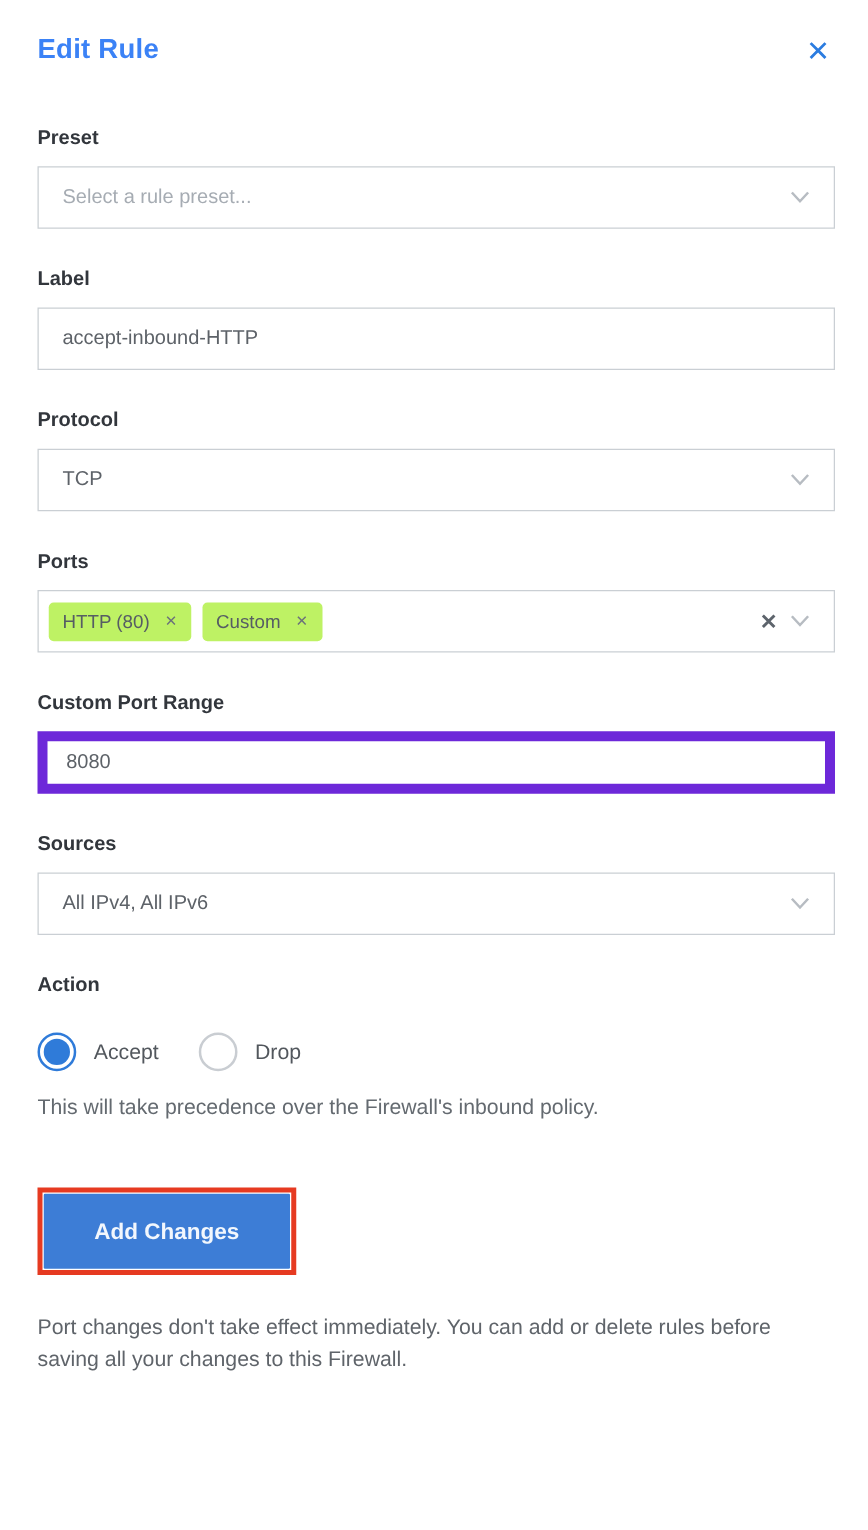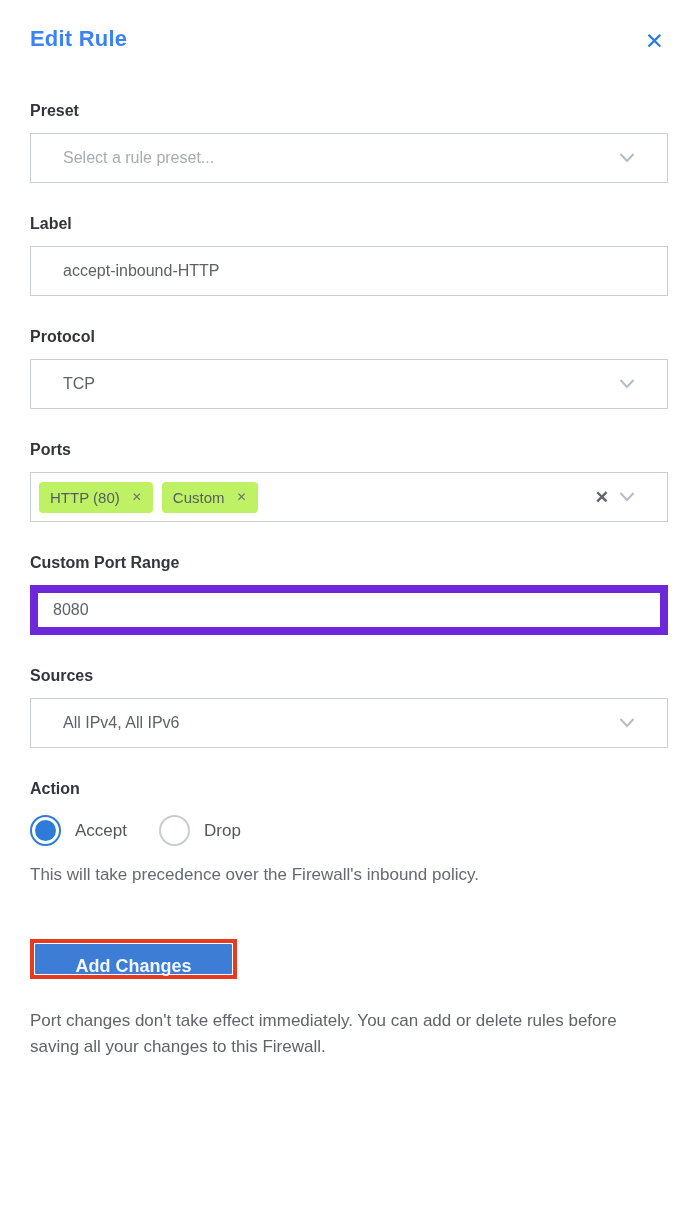--- a/index.html
+++ b/index.html
@@ -24,21 +24,21 @@
   
   .field { margin-top: 32px; }
   .field.first { margin-top: 47px; }
   .field-label {
     font-size: 16px; font-weight: 700; color: #32363c; margin-bottom: 13px;
   }
   .input-box, .select-box {
     width: 638px; height: 50px;
     border: 1px solid #cacfd4; background: #fff;
     display: flex; align-items: center;
-    padding: 0 32px; font-size: 16px;
+    padding: 0 19px; font-size: 16px;
     font-family: "Liberation Sans", sans-serif;
   }
   input.input-box { color: #5d6268; outline: none; display: block; }
   input.input-box::placeholder { color: #a6acb3; opacity: 1; }
   .input-box.focused { border: 8px solid #6d28d9; padding: 0 15px; }
   .select-box { justify-content: space-between; cursor: pointer; }
   .select-value { color: #5d6268; }
   .select-value.placeholder { color: #a6acb3; }
   .chev { flex: 0 0 auto; margin-left: 10px; display: inline-flex; }
 
@@ -52,21 +52,21 @@
     font-size: 15px; color: #565d64;
   }
   .chip-remove {
     margin-left: 12px; font-size: 12px; color: #6b727a;
     cursor: pointer; line-height: 1;
   }
   .ms-icons { display: flex; align-items: center; }
   .clear-x { font-size: 17px; font-weight: 700; color: #5d646c; cursor: pointer; }
 
   
-  .radio-row { display: flex; align-items: center; margin-top: 17px; text-align: center; }
+  .radio-row { display: flex; align-items: center; margin-top: 28px; text-align: center; }
   .radio-opt { display: flex; align-items: center; margin-right: 32px; cursor: pointer; }
   .radio-circle {
     width: 31px; height: 31px; border-radius: 50%;
     border: 2px solid #c9cdd2; background: #fff;
     display: flex; align-items: center; justify-content: center;
     flex: 0 0 auto;
   }
   .radio-circle.selected { border-color: #2f7bd9; }
   .radio-dot { width: 21px; height: 21px; border-radius: 50%; background: #2f7bd9; }
   .radio-label { font-size: 17px; color: #52575d; margin-left: 14px; }
@@ -75,21 +75,21 @@
   
   .annotation-box {
     display: inline-block; margin-top: 54px;
     border: 4px solid #e63a21; padding: 1px;
   }
   .add-btn {
     display: block; border: none; cursor: pointer;
     background: #3d7dd6; color: #f2f7fd;
     font-family: "Liberation Sans", sans-serif;
     font-size: 18px; font-weight: 700;
-    padding: 12px 28px; min-width: 197px; height: 30px;
+    padding: 12px 28px; min-width: 197px; height: 60px;
     border-radius: 1px;
     text-align: center;
   }
 
   .footer-note {
     margin-top: 29px; max-width: 644px;
     font-size: 17px; line-height: 1.5; color: #5f646a;
   }
 </style>
 </head>

